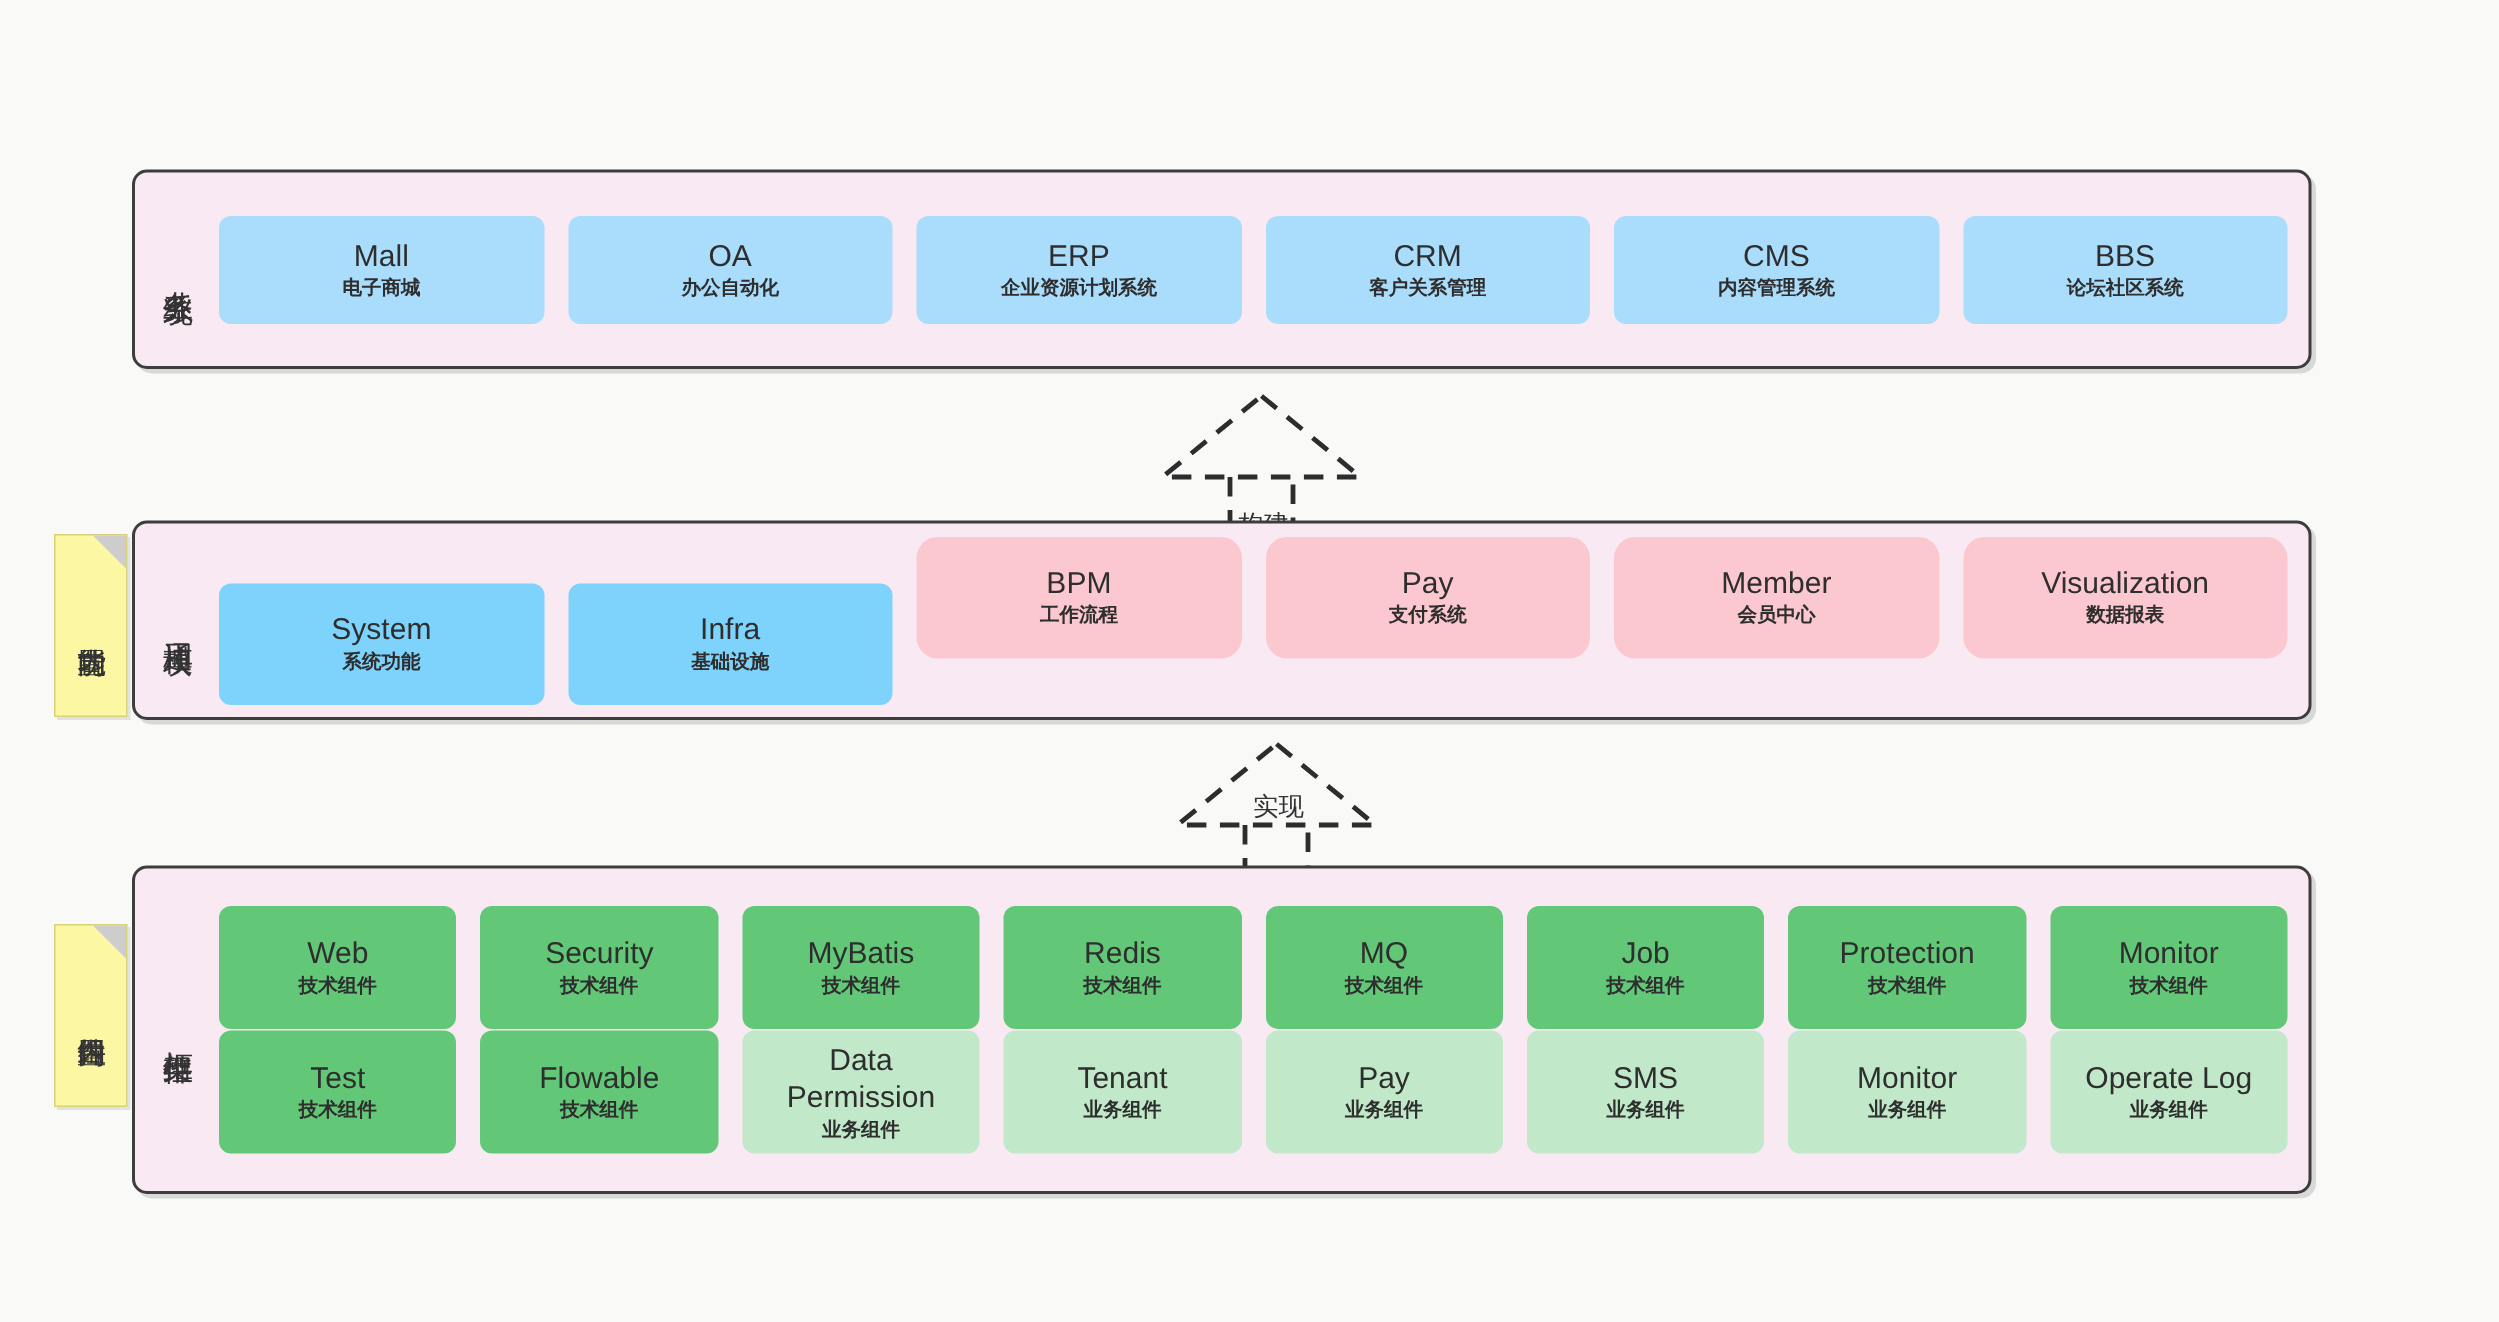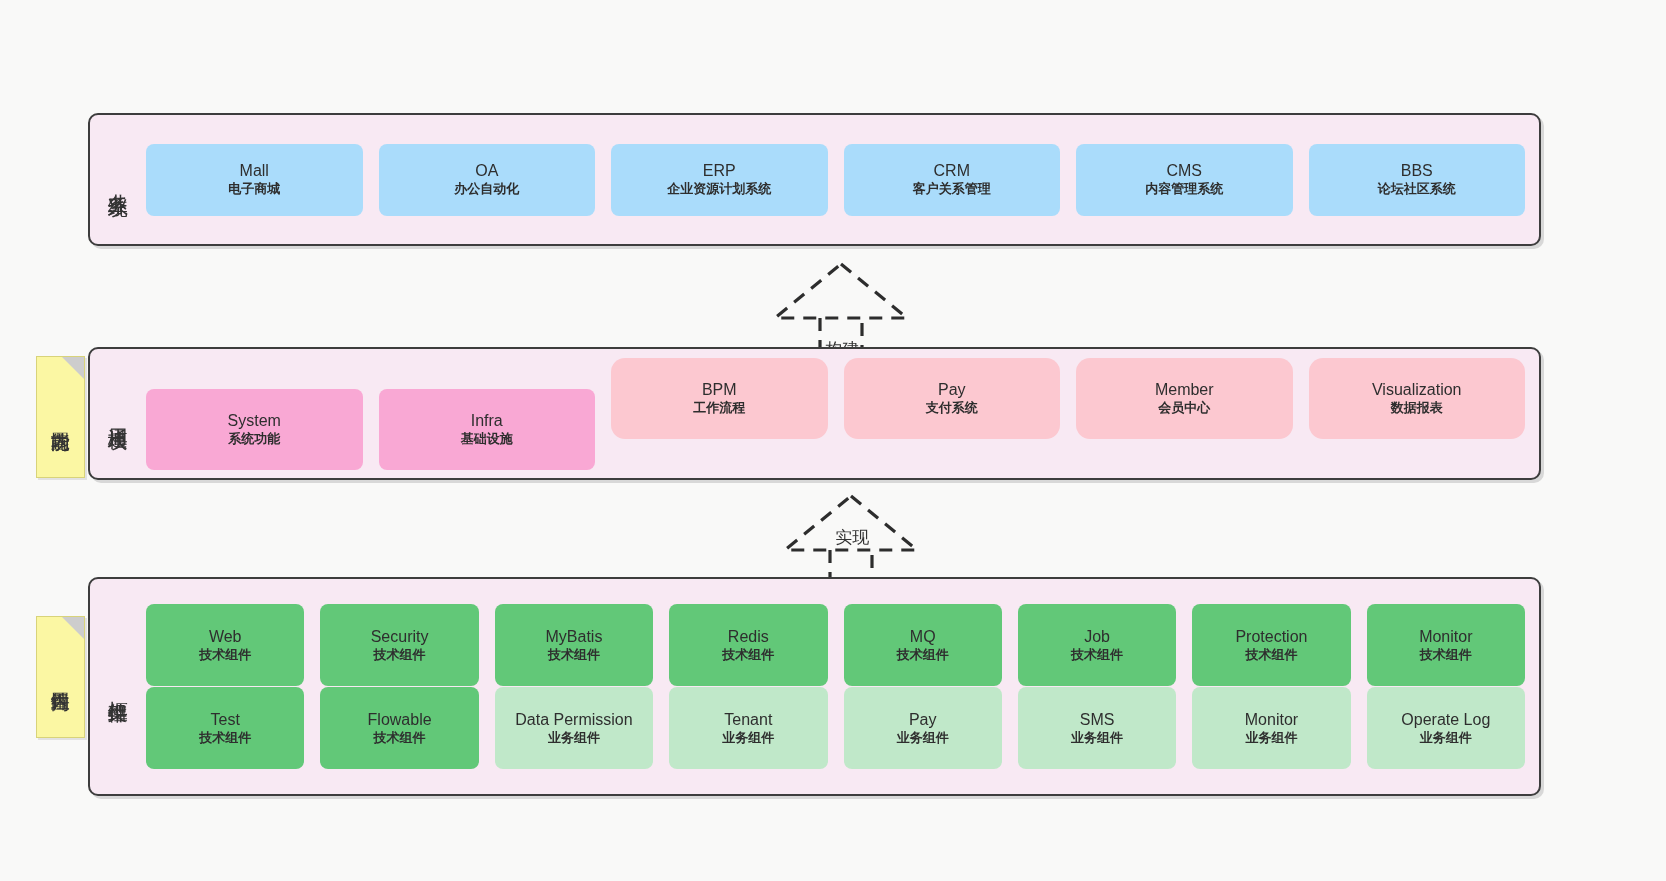--- a/index.html
+++ b/index.html
@@ -69,25 +69,25 @@
     border-radius: 8px;
     display: flex;
     flex-direction: column;
     align-items: center;
     justify-content: center;
     text-align: center;
     color: #2e2e2e;
     box-sizing: border-box;
     padding: 4px 6px;
   }
-  .card .t1 { font-size: 16px; line-height: 1.26; }
+  .card .t1 { font-size: 20px; line-height: 1.26; }
   .card .t2 { font-size: 13px; line-height: 1.26; font-weight: bold; }
 
   .card.blue  { background: #aadcfb; }
-  .card.red   { background: #f9a8d4; margin-top: 31px; }
+  .card.red   { background: #7dd3fc; margin-top: 31px; }
   .card.pink  { background: #fcc8d0; border-radius: 14px; }
   .card.green { background: #62c878; }
   .card.lgreen{ background: #c0e8c9; }
 
   
   #layer-business { left: 88px; top: 113px; width: 1453px; height: 133px; }
   #layer-business .card { height: 72px; }
 
   
   #layer-modules { left: 88px; top: 347px; width: 1453px; height: 133px; }

